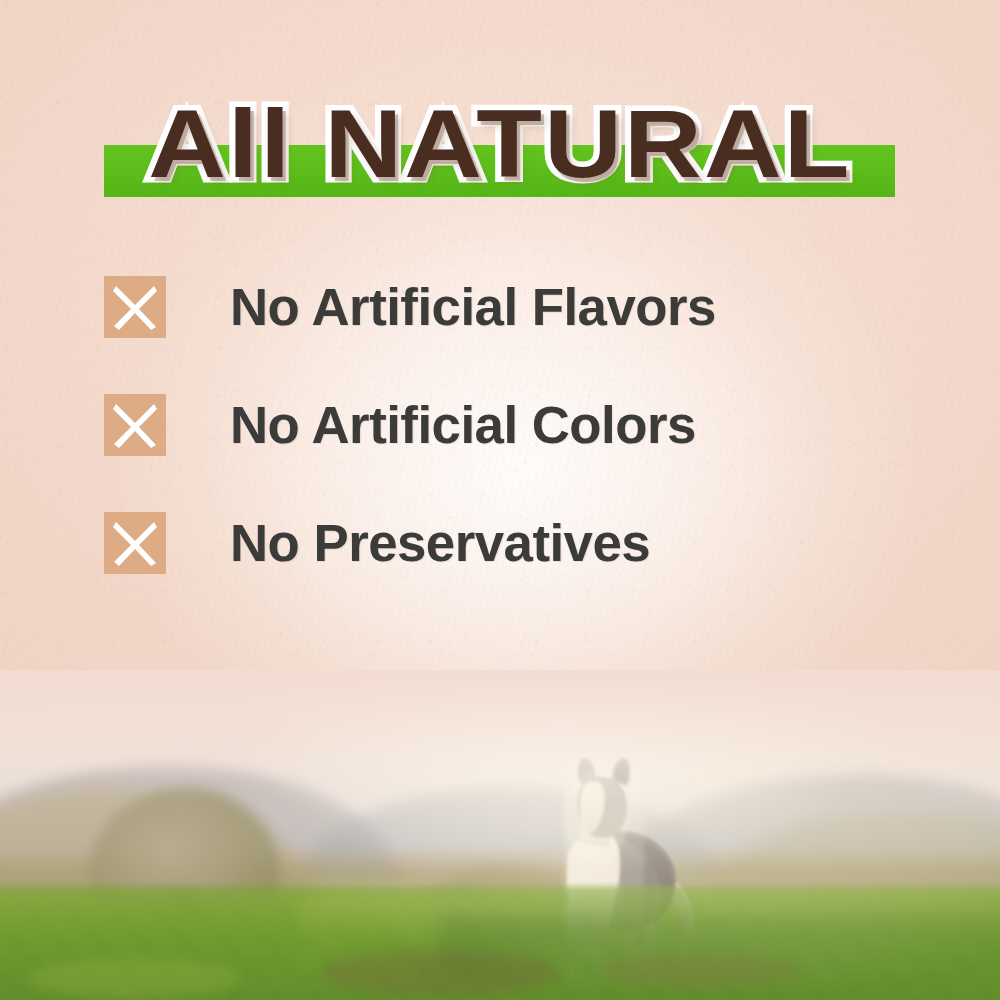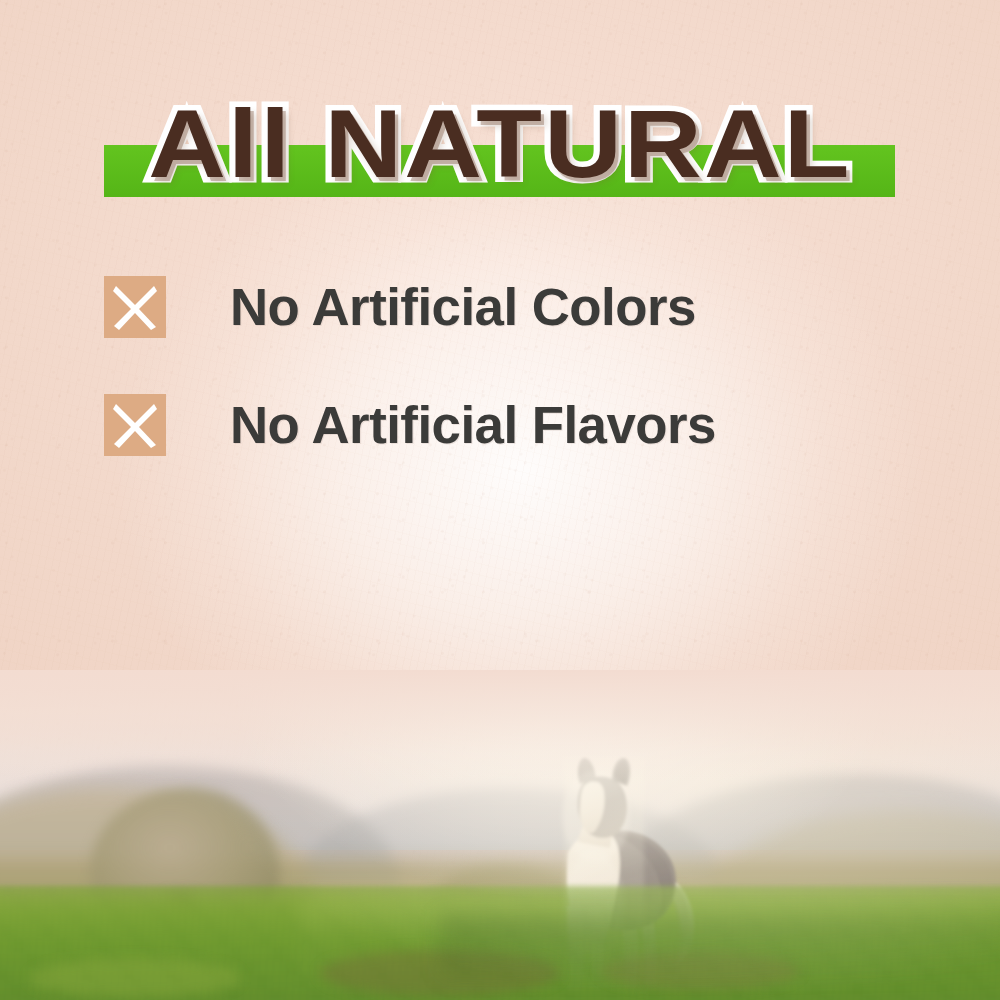--- a/index.html
+++ b/index.html
@@ -409,28 +409,36 @@
   </div>
 
   <div class="claims">
 
     <div class="claim">
       <div class="claim-box">
         <svg viewBox="0 0 54 54" xmlns="http://www.w3.org/2000/svg">
           <path d="M8 6 L27 25 L46 6 L49 11 L31 29 L48 47 L43 50 L27 33 L11 50 L6 46 L23 29 L5 11 Z" fill="#ffffff"></path>
         </svg>
       </div>
-      <div class="claim-label">No Artificial Colors</div>
+      <div class="claim-label">No Artificial Flavors</div>
     </div>
 
     <div class="claim">
       <div class="claim-box">
         <svg viewBox="0 0 54 54" xmlns="http://www.w3.org/2000/svg">
           <path d="M8 6 L27 25 L46 6 L49 11 L31 29 L48 47 L43 50 L27 33 L11 50 L6 46 L23 29 L5 11 Z" fill="#ffffff"></path>
         </svg>
       </div>
-      <div class="claim-label">No Artificial Flavors</div>
+      <div class="claim-label">No Artificial Colors</div>
     </div>
 
+    <div class="claim">
+      <div class="claim-box">
+        <svg viewBox="0 0 54 54" xmlns="http://www.w3.org/2000/svg">
+          <path d="M8 6 L27 25 L46 6 L49 11 L31 29 L48 47 L43 50 L27 33 L11 50 L6 46 L23 29 L5 11 Z" fill="#ffffff"></path>
+        </svg>
+      </div>
+      <div class="claim-label">No Preservatives</div>
+    </div>
 
 
   </div>
 </div>
 
 </body></html>

